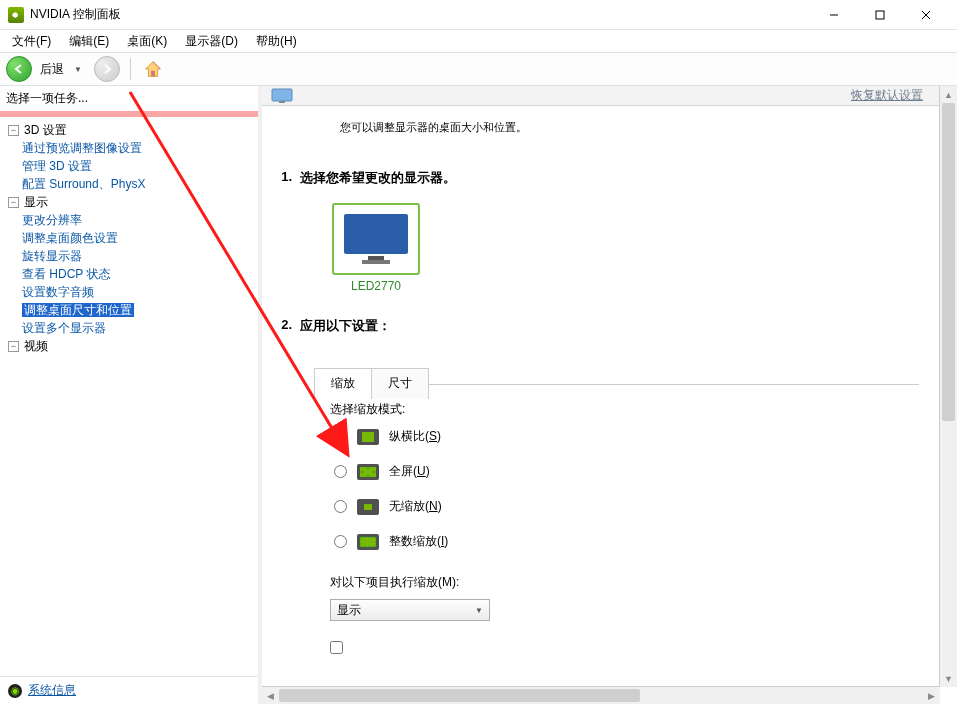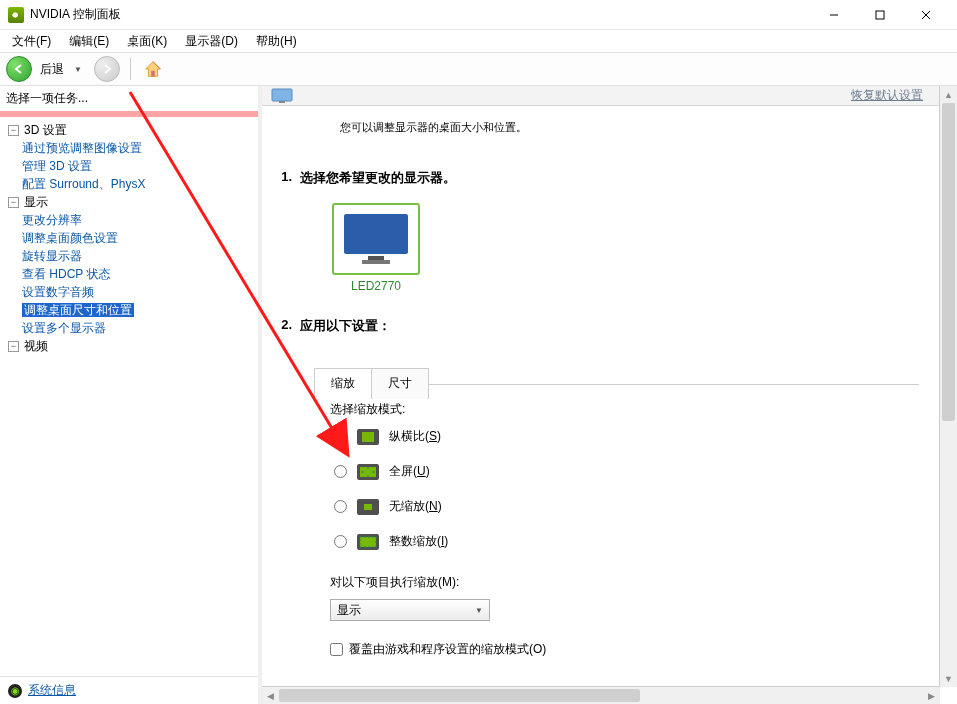--- a/index.html
+++ b/index.html
@@ -300,21 +300,20 @@
             </div>
 
             <div class="perform-label">对以下项目执行缩放(M):</div>
             <div class="select-box">
               <span>显示</span>
               <span class="dd">▼</span>
             </div>
 
             <label class="checkbox-row">
               <input type="checkbox" style="">
-              <span>覆盖由游戏和程序设置的缩放模式(O)</span>
             </label>
 
           </div>
         </div>
       </div>
     </div>
 
     <div class="right-scrollbar">
       <div class="sb-btn">▲</div>
       <div class="sb-track">

